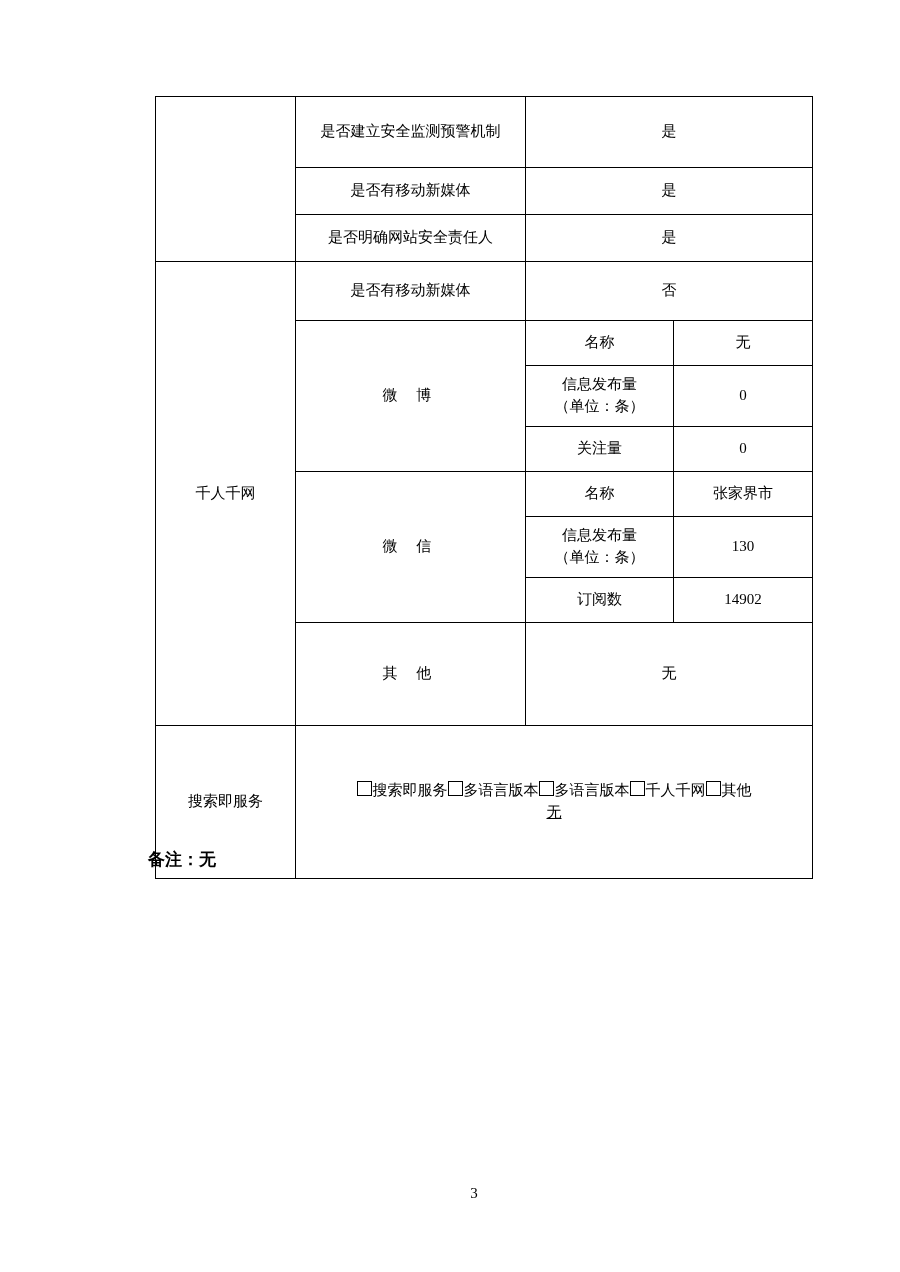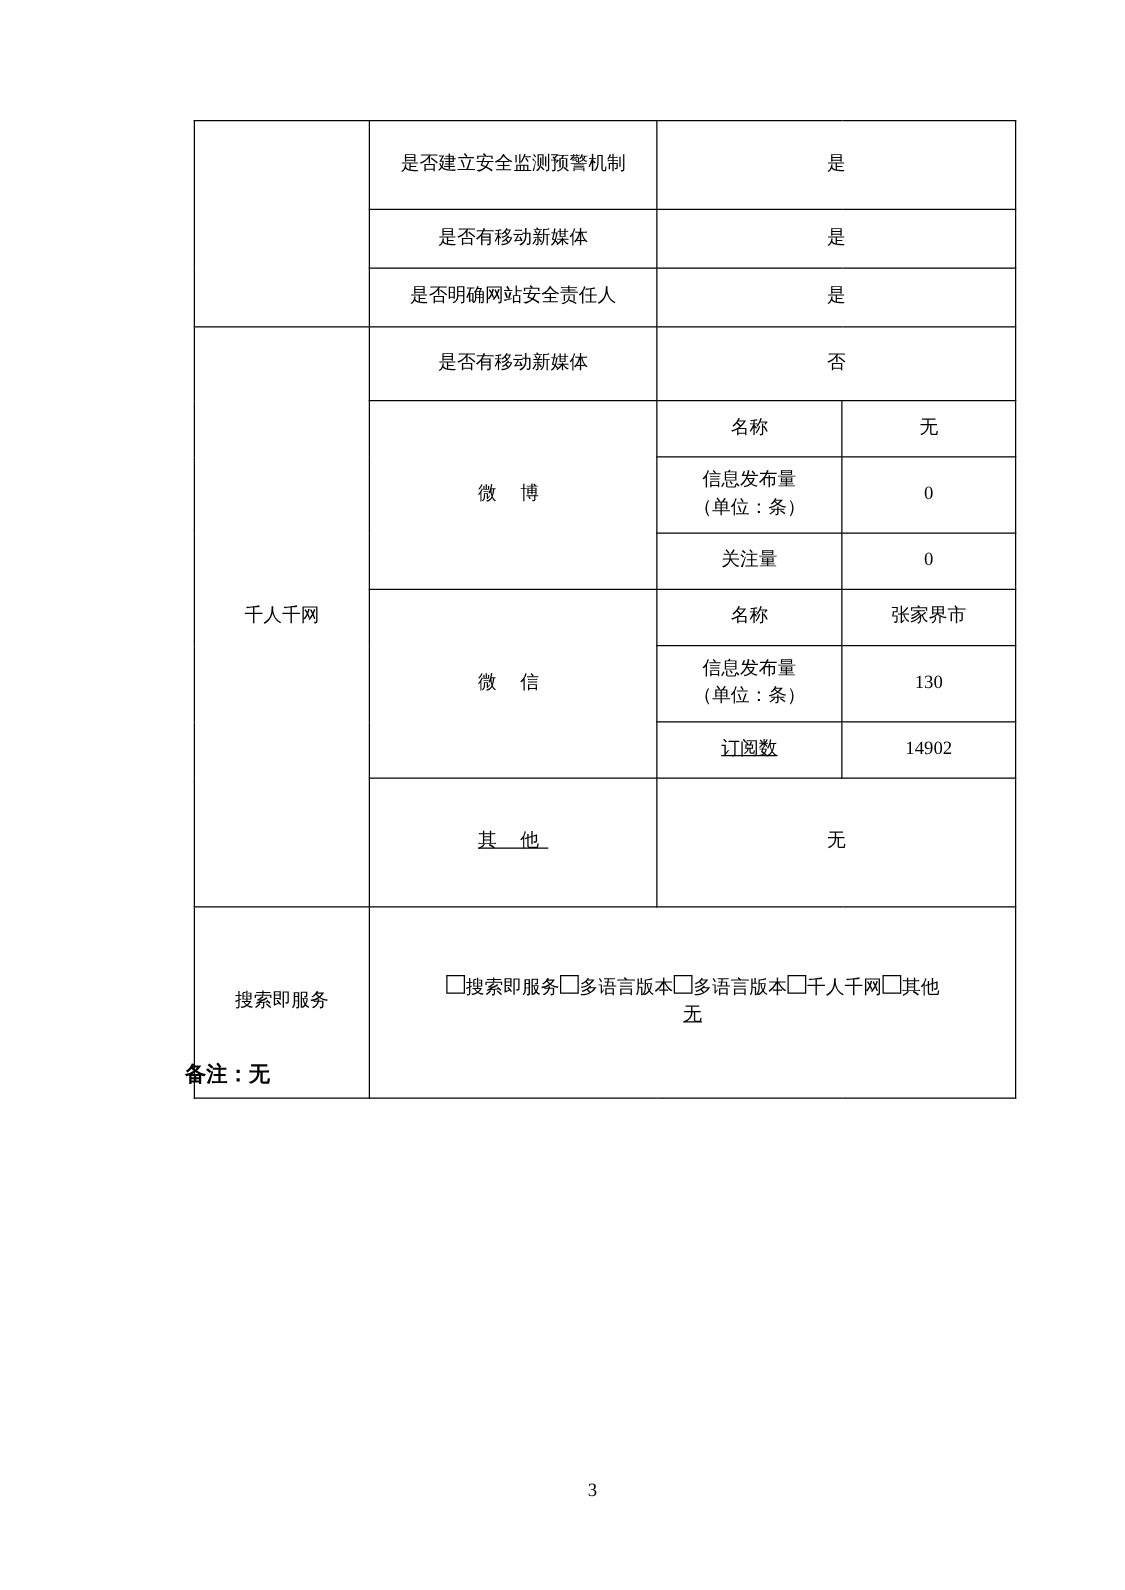--- a/index.html
+++ b/index.html
@@ -148,26 +148,26 @@
         <td>张家界市</td>
       </tr>
       <tr>
         <td class="cell-two-line" style="height:48px;">
           <div>信息发布量</div>
           <div>（单位：条）</div>
         </td>
         <td>130</td>
       </tr>
       <tr>
-        <td style="height:32px;text-decoration:underline;">订阅数</td>
+        <td style="height:32px;">订阅数</td>
         <td>14902</td>
       </tr>
 
       <tr>
-        <td class="spaced" style="height:90px;text-decoration:underline;">其 他</td>
+        <td class="spaced" style="height:90px;">其 他</td>
         <td colspan="2">无</td>
       </tr>
 
       <tr>
         <td>搜索即服务</td>
         <td colspan="3" class="innovation-cell" style="height:140px;">
           <span class="chk-item"><span class="checkbox"></span><span>搜索即服务</span></span><span class="chk-item"><span class="checkbox"></span><span>多语言版本</span></span><span class="chk-item"><span class="checkbox"></span><span>多语言版本</span></span><span class="chk-item"><span class="checkbox"></span><span>千人千网</span></span><span class="chk-item"><span class="checkbox"></span><span>其他</span></span>
           <div><span class="innovation-other">无</span></div>
         </td>
       </tr>

